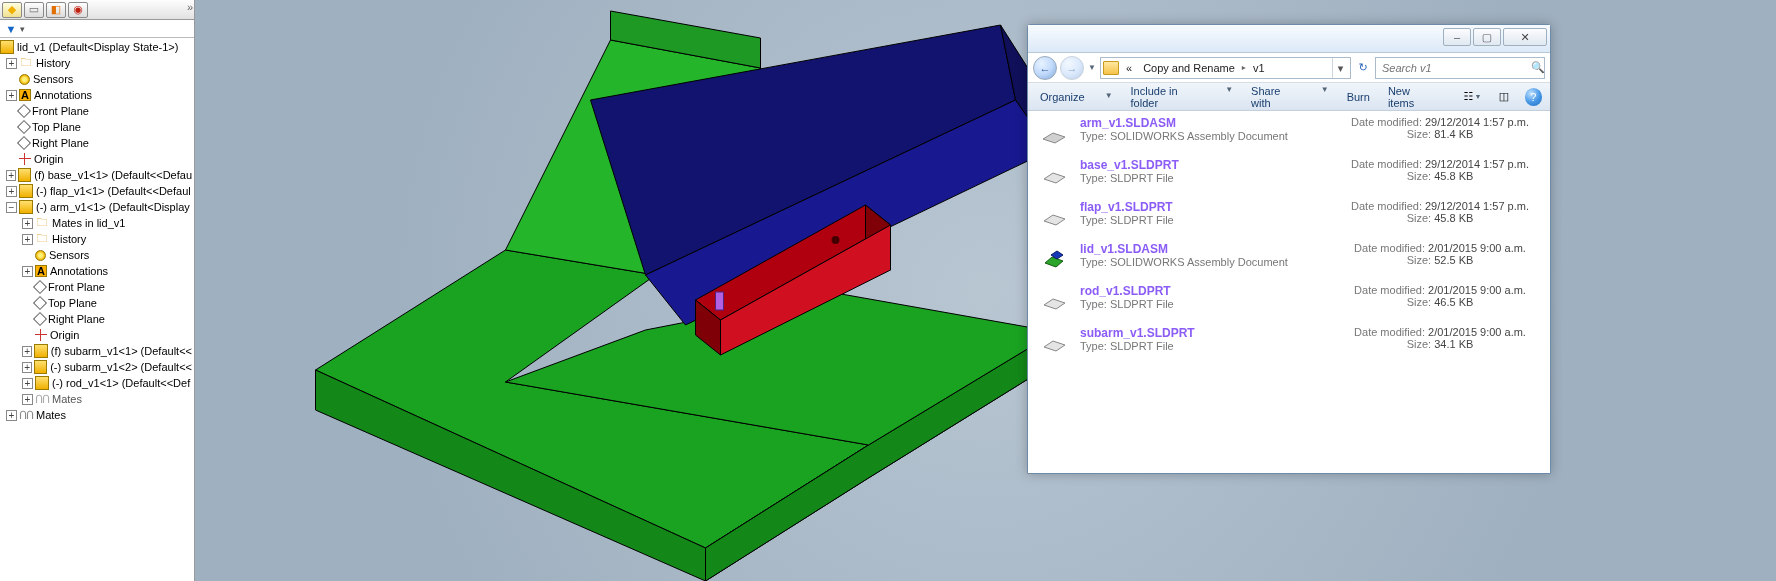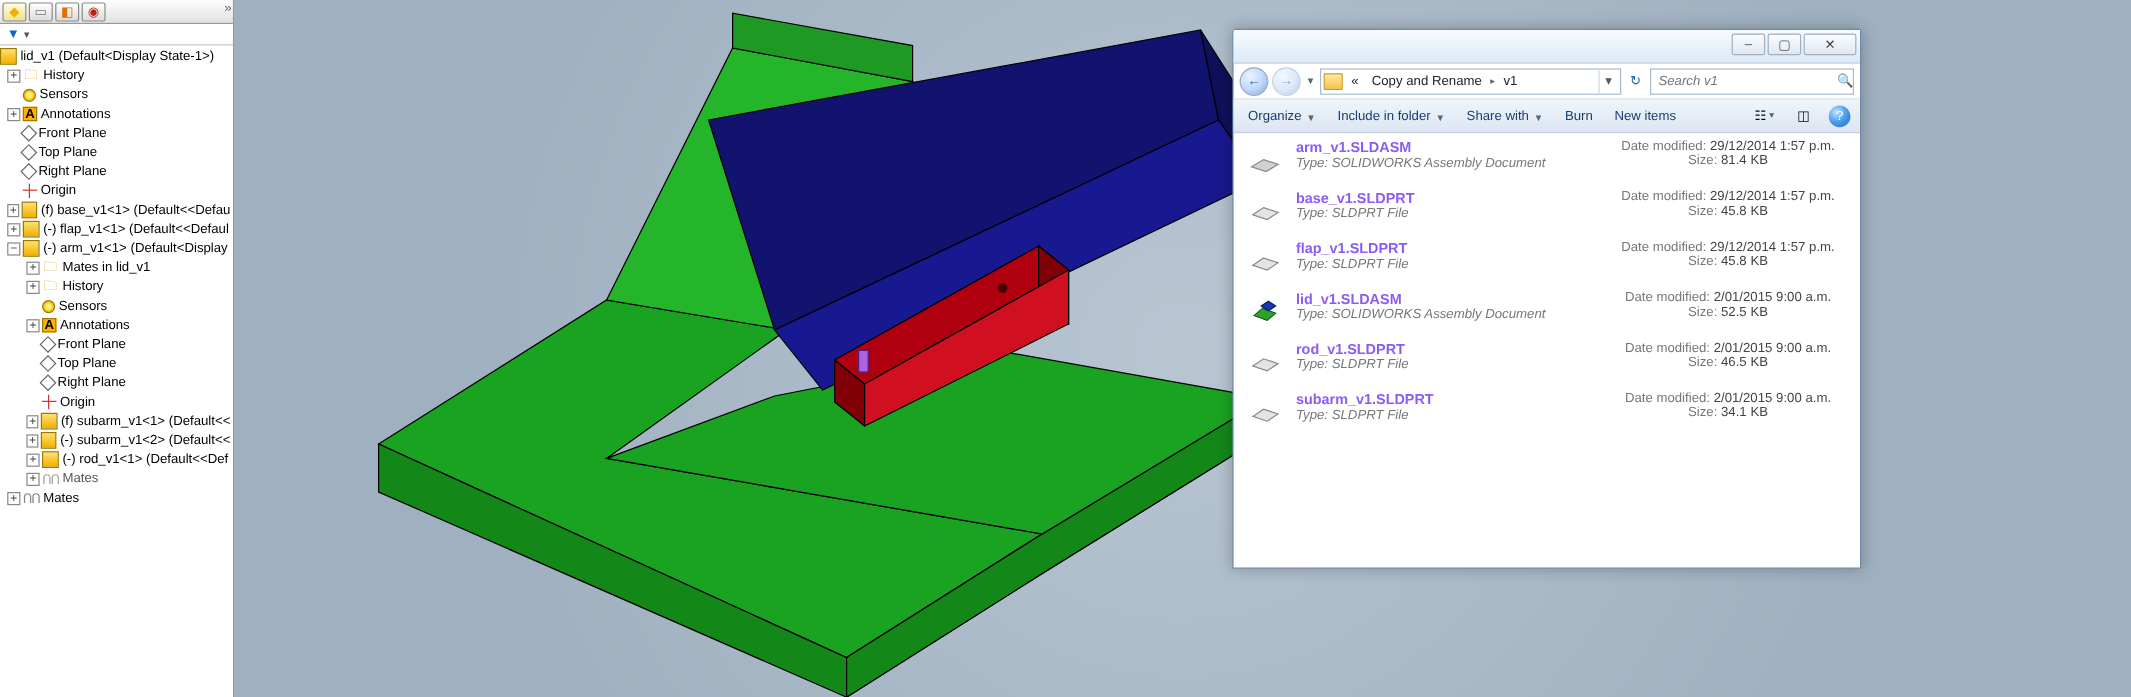--- a/index.html
+++ b/index.html
@@ -82,36 +82,36 @@
   .search input { border:none; outline:none; flex:1; font-style:italic; color:#888;
                   font-size:11px;}
   .search .mag { color:#3a74c4; }
 
   .ex-menu { height:20px; display:flex; align-items:center; gap:12px; padding:0 8px;
              background:linear-gradient(#f5f8fc,#e6ecf4); border-bottom:1px solid #ccd4de;}
   .ex-menu span { color:#222; cursor:pointer; }
 
   .ex-tool { height:28px; display:flex; align-items:center; gap:10px; padding:0 8px;
              background:linear-gradient(#f0f5fb,#dbe5f1); border-bottom:1px solid #c3cfda;}
-  .ex-tool .titem { display:flex; align-items:flex-end; gap:4px; color:#1a3e6e;
+  .ex-tool .titem { display:flex; align-items:flex-start; gap:20px; color:#1a3e6e;
                     cursor:pointer; padding:2px 4px;}
   .ex-tool .drop { font-size:8px; color:#567;}
   .ex-tool .spacer { flex:1; }
   .ex-tool .ibtn { width:22px; height:20px; display:flex; align-items:center;
                    justify-content:center; border:1px solid transparent; cursor:pointer;}
   .ex-help { width:18px;height:18px;border-radius:50%;
              background:radial-gradient(circle at 35% 30%,#bfe1ff,#4b9ae8,#1b6cc2);
              color:#fff; line-height:18px; text-align:center; }
 
   .ex-list { height:300px; overflow:auto; }
   .fitem { display:flex; padding:5px 10px; gap:10px; cursor:pointer;}
   .fico { width:32px; height:32px; display:flex; align-items:center; justify-content:center;}
   .fmain { flex:1; }
   .fname { color:#8b5cf6; font-size:12px;font-weight:bold; }
-  .ftype { color:#777; font-size:11px;font-style:italic; }
+  .ftype { color:#777; font-size:11px; }
   .fmeta { width:200px; text-align:center; color:#777; font-size:11px; }
   .fmeta .k { color:#777; }
   .fmeta .v { color:#444; }
 
   .ex-status { height:42px; border-top:1px solid #ccd4de; display:flex;
                align-items:center; gap:12px; padding:0 10px;
                background:linear-gradient(#f8fafd,#e8eef6);}
   .ex-status .foldbig { width:36px; height:30px;
         background:linear-gradient(#ffe9a0,#f5c24a);
         border:1px solid #c79a20; border-radius:2px;}

